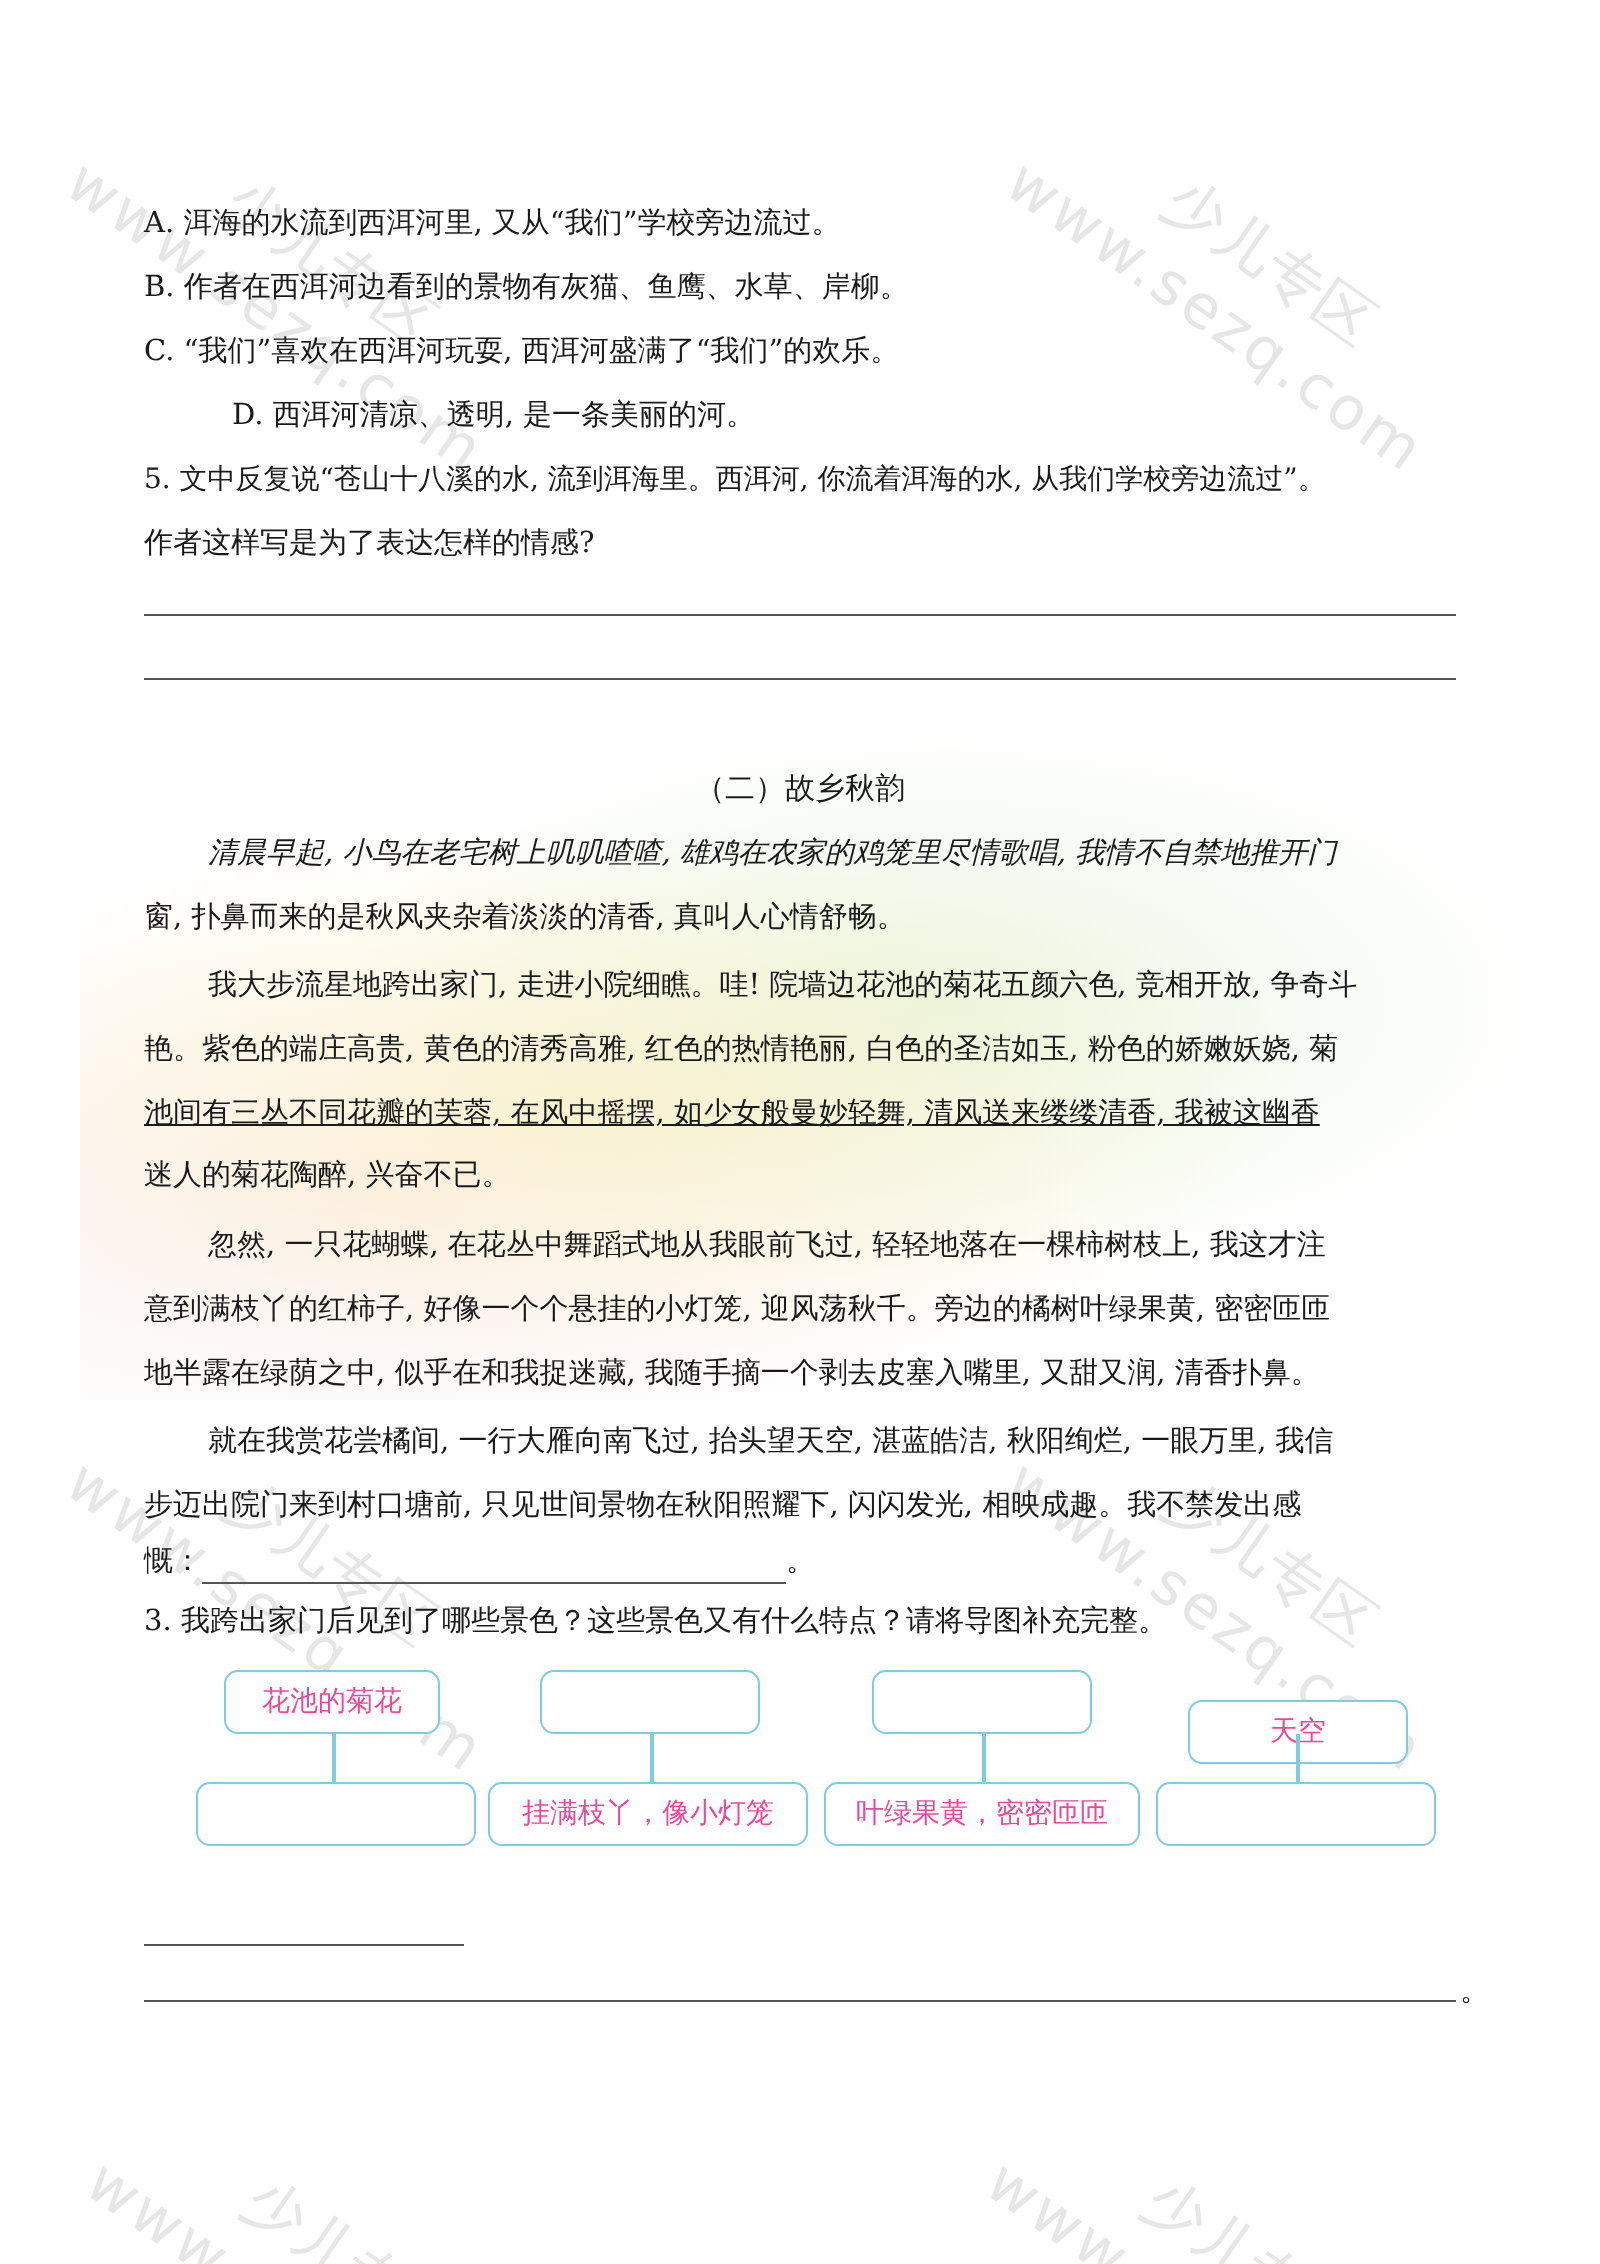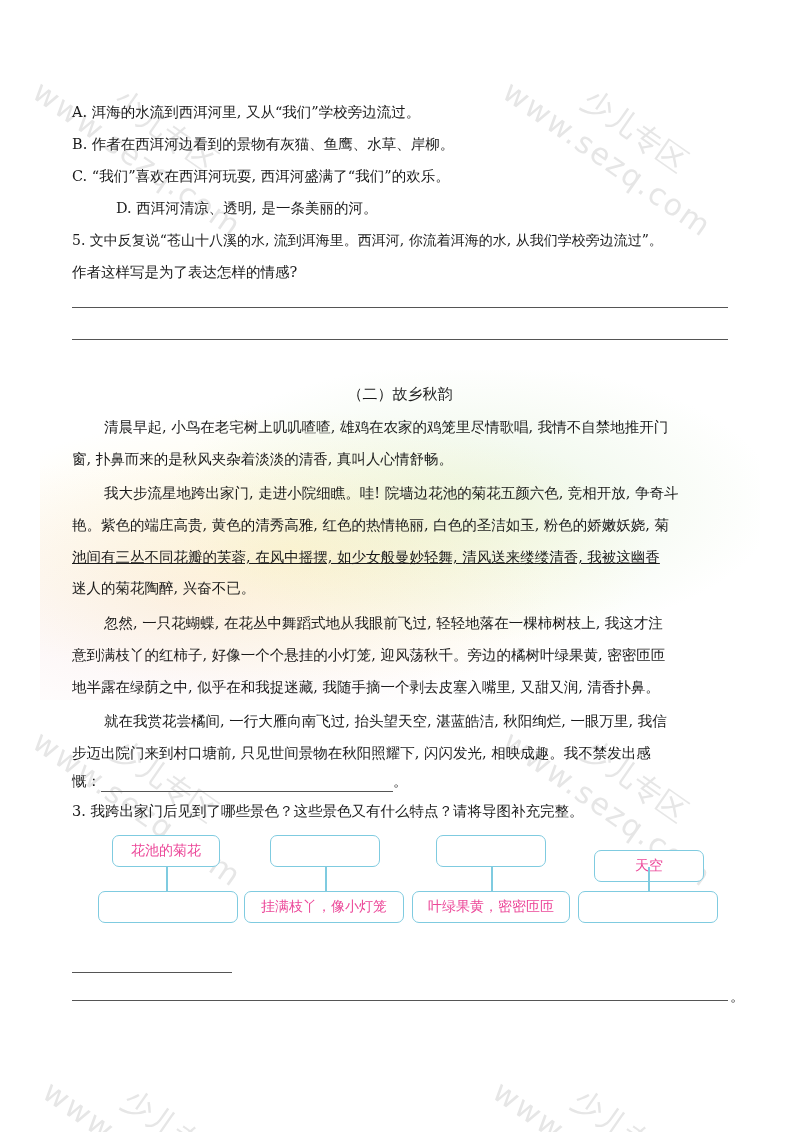--- a/index.html
+++ b/index.html
@@ -59,21 +59,21 @@
 <div class="p" style="top:166px;">C. “我们”喜欢在西洱河玩耍, 西洱河盛满了“我们”的欢乐。</div>
 <div class="p" style="top:198px;margin-left:44px;">D. 西洱河清凉、透明, 是一条美丽的河。</div>
 
 <div class="p" style="top:230px; font-size:14px;">5. 文中反复说“苍山十八溪的水, 流到洱海里。西洱河, 你流着洱海的水, 从我们学校旁边流过”。</div>
 <div class="p" style="top:262px;">作者这样写是为了表达怎样的情感?</div>
 <div class="rule" style="left:72px; width:656px; top:307px;"></div>
 <div class="rule" style="left:72px; width:656px; top:339px;"></div>
 
 <div class="title">（二）故乡秋韵</div>
 
-<div class="p indent" style="top:417px;">清晨早起, 小鸟在老宅树上叽叽喳喳, 雄鸡在农家的鸡笼里尽情歌唱, 我情不自禁地推开门</div>
+<div class="p indent" style="top:417px;font-style:italic;">清晨早起, 小鸟在老宅树上叽叽喳喳, 雄鸡在农家的鸡笼里尽情歌唱, 我情不自禁地推开门</div>
 <div class="p" style="top:449px;">窗, 扑鼻而来的是秋风夹杂着淡淡的清香, 真叫人心情舒畅。</div>
 
 <div class="p indent" style="top:483px;">我大步流星地跨出家门, 走进小院细瞧。哇! 院墙边花池的菊花五颜六色, 竞相开放, 争奇斗</div>
 <div class="p" style="top:515px;">艳。紫色的端庄高贵, 黄色的清秀高雅, 红色的热情艳丽, 白色的圣洁如玉, 粉色的娇嫩妖娆, 菊</div>
 <div class="p" style="top:547px;text-decoration:underline;">池间有三丛不同花瓣的芙蓉, 在风中摇摆, 如少女般曼妙轻舞, 清风送来缕缕清香, 我被这幽香</div>
 <div class="p" style="top:578px;">迷人的菊花陶醉, 兴奋不已。</div>
 
 <div class="p indent" style="top:613px;">忽然, 一只花蝴蝶, 在花丛中舞蹈式地从我眼前飞过, 轻轻地落在一棵柿树枝上, 我这才注</div>
 <div class="p" style="top:645px;">意到满枝丫的红柿子, 好像一个个悬挂的小灯笼, 迎风荡秋千。旁边的橘树叶绿果黄, 密密匝匝</div>
 <div class="p" style="top:677px;">地半露在绿荫之中, 似乎在和我捉迷藏, 我随手摘一个剥去皮塞入嘴里, 又甜又润, 清香扑鼻。</div>

